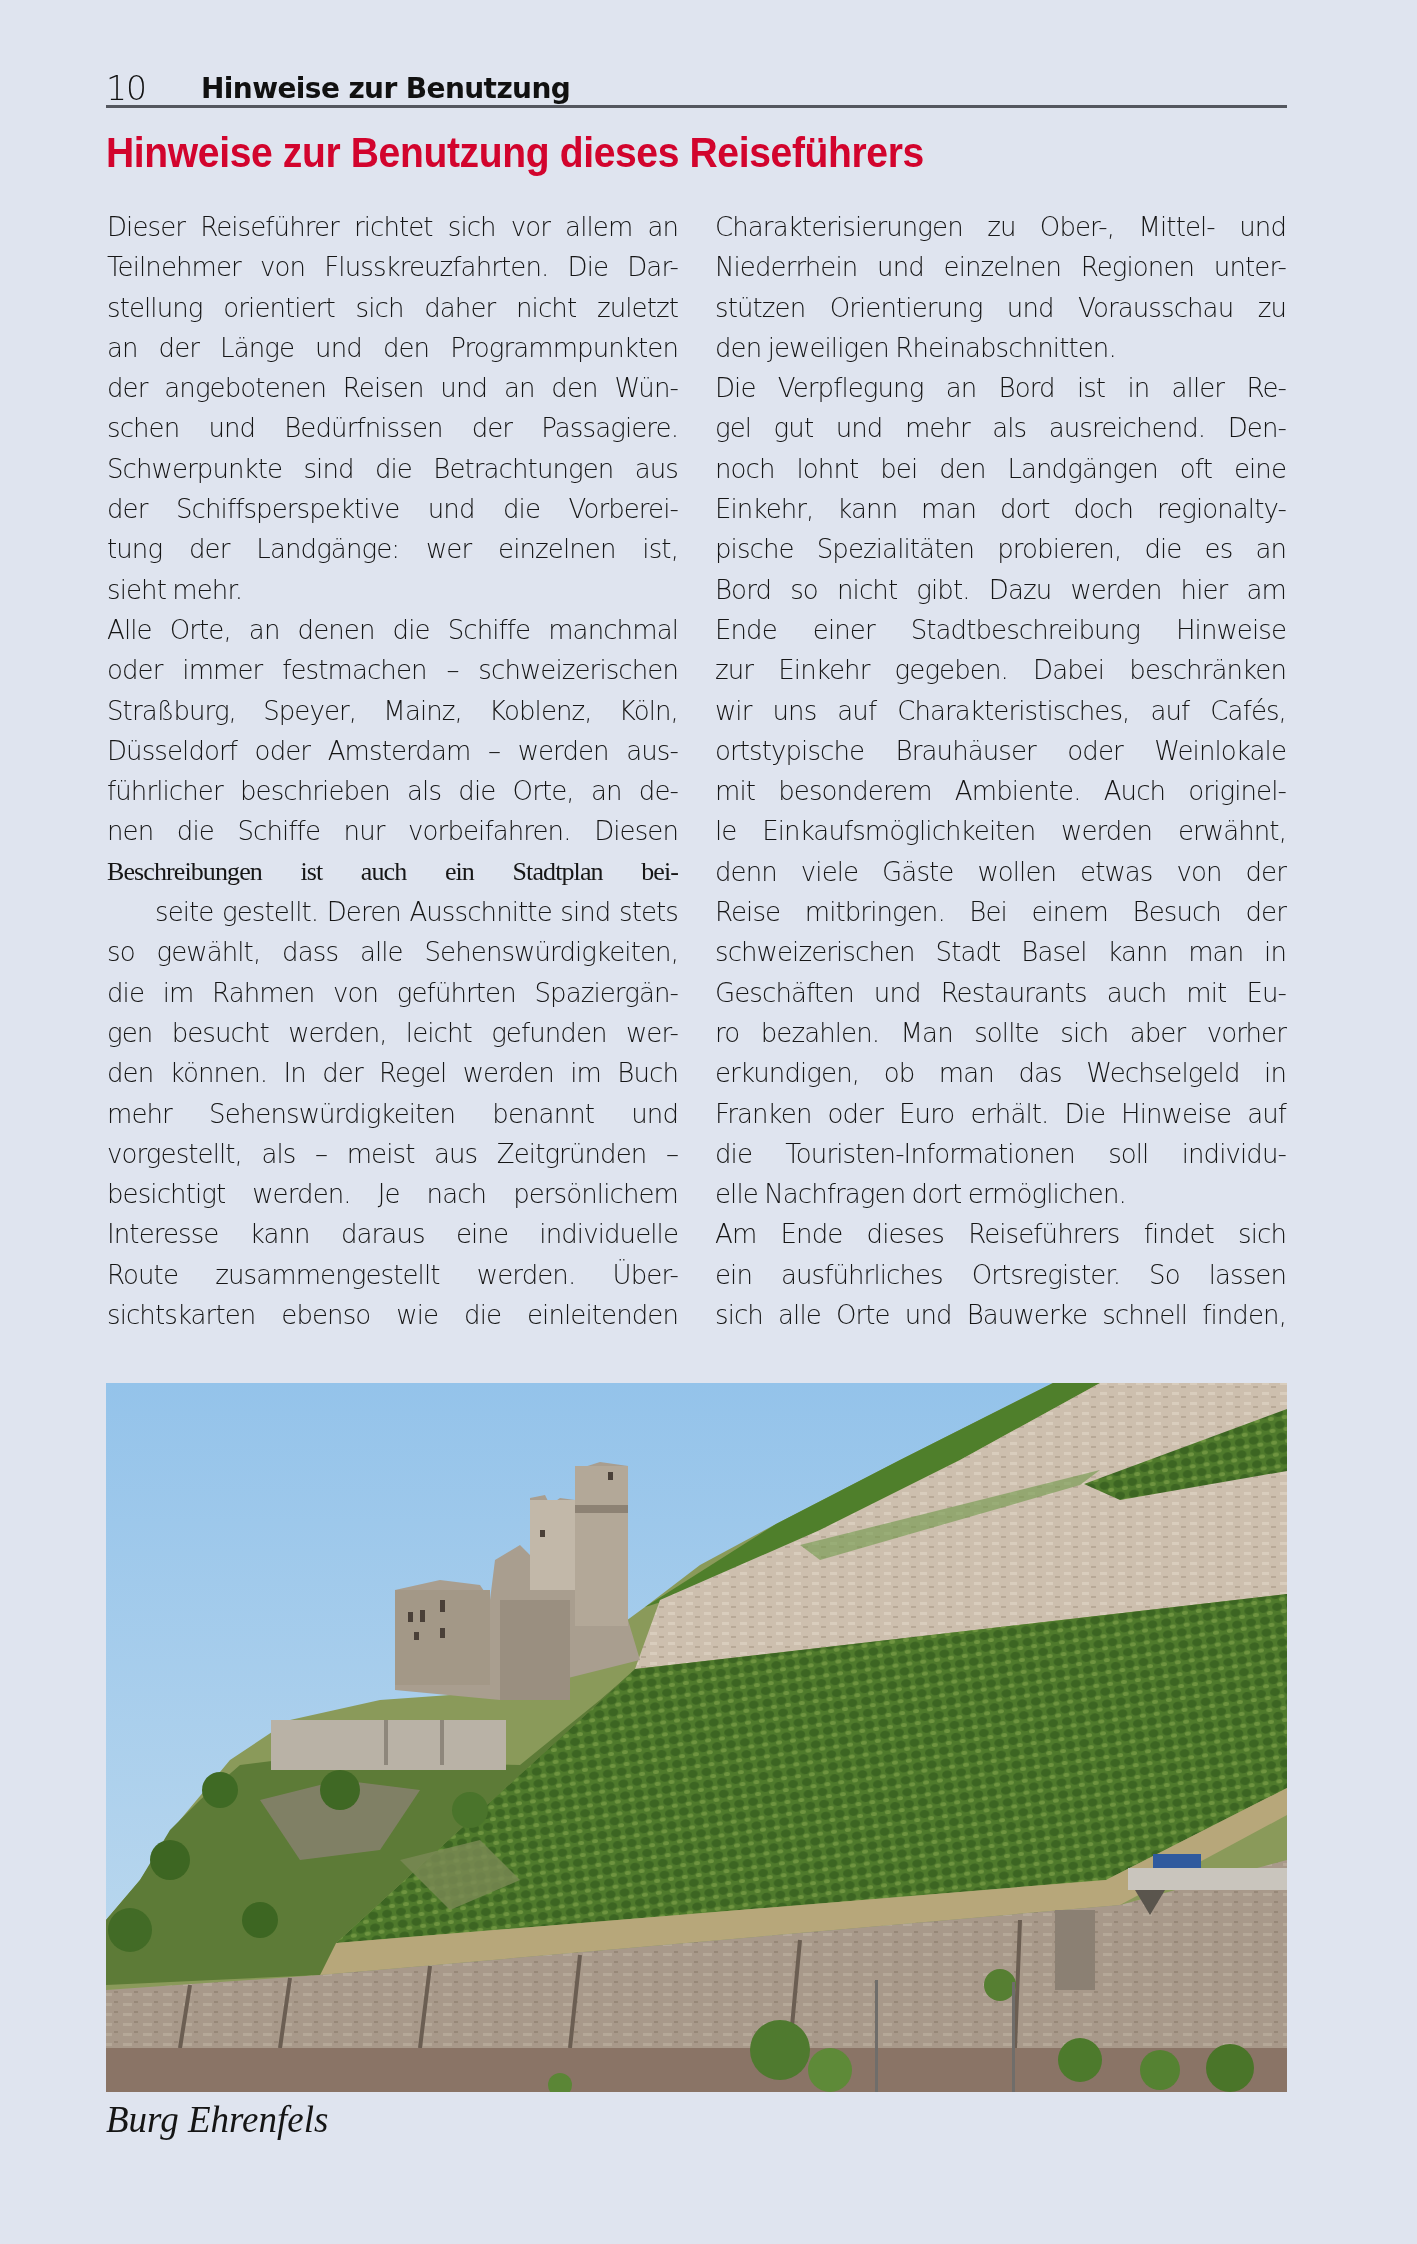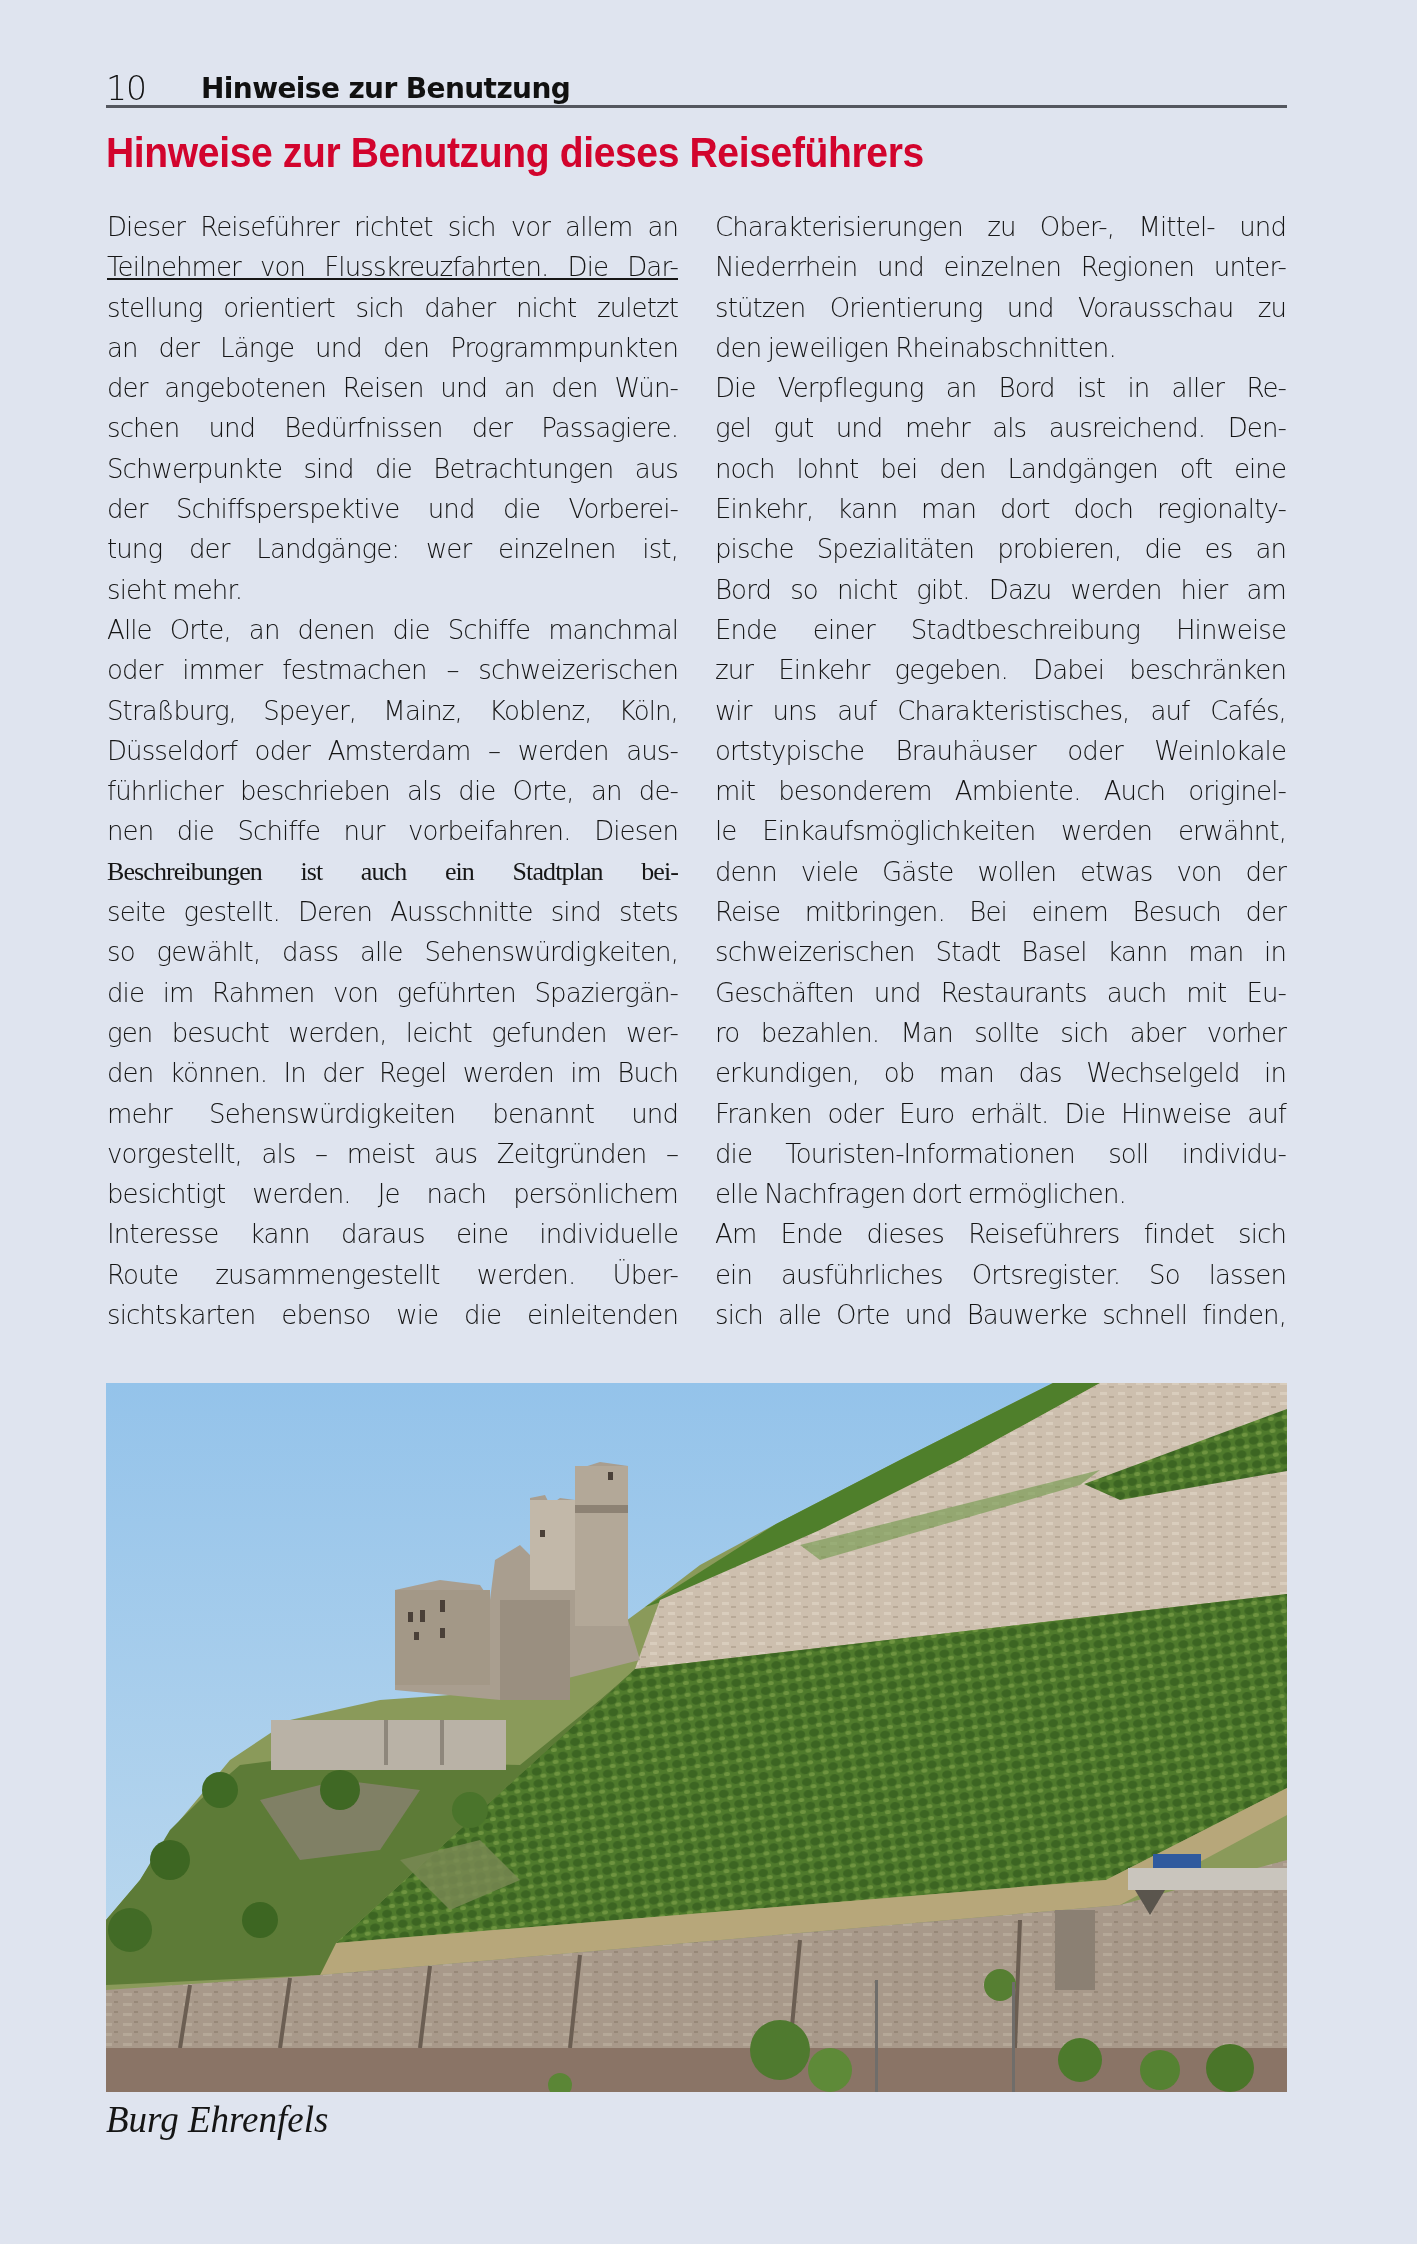--- a/index.html
+++ b/index.html
@@ -26,37 +26,37 @@
 <body>
 
 <div class="abs page-number">10</div>
 <div class="abs running-head">Hinweise zur Benutzung</div>
 <div class="abs head-rule"></div>
 
 <h1 class="abs title" style="margin:0">Hinweise zur Benutzung dieses Reiseführers</h1>
 
 <div class="col col-left">
   <span class="ln" style="display: block;">Dieser Reiseführer richtet sich vor allem an</span>
-  <span class="ln" style="display: block; text-decoration: underline;">Teilnehmer von Flusskreuzfahrten. Die Dar-</span>
+  <span class="ln" style="display: block;">Teilnehmer von Flusskreuzfahrten. Die Dar-</span>
   <span class="ln" style="display: block;">stellung orientiert sich daher nicht zuletzt</span>
   <span class="ln" style="display: block;">an der Länge und den Programmpunkten</span>
   <span class="ln" style="display: block;">der angebotenen Reisen und an den Wün-</span>
   <span class="ln" style="display: block;">schen und Bedürfnissen der Passagiere.</span>
   <span class="ln" style="display: block;">Schwerpunkte sind die Betrachtungen aus</span>
   <span class="ln" style="display: block;">der Schiffsperspektive und die Vorberei-</span>
   <span class="ln" style="display: block;">tung der Landgänge: wer einzelnen ist,</span>
   <span class="ln end" style="display: block;">sieht mehr.</span>
   <span class="ln" style="display: block;">Alle Orte, an denen die Schiffe manchmal</span>
   <span class="ln" style="display: block;">oder immer festmachen – schweizerischen</span>
   <span class="ln" style="display: block;">Straßburg, Speyer, Mainz, Koblenz, Köln,</span>
   <span class="ln" style="display: block;">Düsseldorf oder Amsterdam – werden aus-</span>
   <span class="ln" style="display: block;">führlicher beschrieben als die Orte, an de-</span>
   <span class="ln" style="display: block;">nen die Schiffe nur vorbeifahren. Diesen</span>
   <span class="ln" style="display: block; font-family: Liberation Serif, serif;">Beschreibungen ist auch ein Stadtplan bei-</span>
-  <span class="ln" style="display: block;">seite gestellt. Deren Ausschnitte sind stets</span>
+  <span class="ln" style="display: block; margin-left: 48px;">seite gestellt. Deren Ausschnitte sind stets</span>
   <span class="ln" style="display: block;">so gewählt, dass alle Sehenswürdigkeiten,</span>
   <span class="ln" style="display: block;">die im Rahmen von geführten Spaziergän-</span>
   <span class="ln" style="display: block;">gen besucht werden, leicht gefunden wer-</span>
   <span class="ln" style="display: block;">den können. In der Regel werden im Buch</span>
   <span class="ln" style="display: block;">mehr Sehenswürdigkeiten benannt und</span>
   <span class="ln" style="display: block;">vorgestellt, als – meist aus Zeitgründen –</span>
   <span class="ln" style="display: block;">besichtigt werden. Je nach persönlichem</span>
   <span class="ln" style="display: block;">Interesse kann daraus eine individuelle</span>
   <span class="ln" style="display: block;">Route zusammengestellt werden. Über-</span>
   <span class="ln" style="display: block;">sichtskarten ebenso wie die einleitenden</span>

